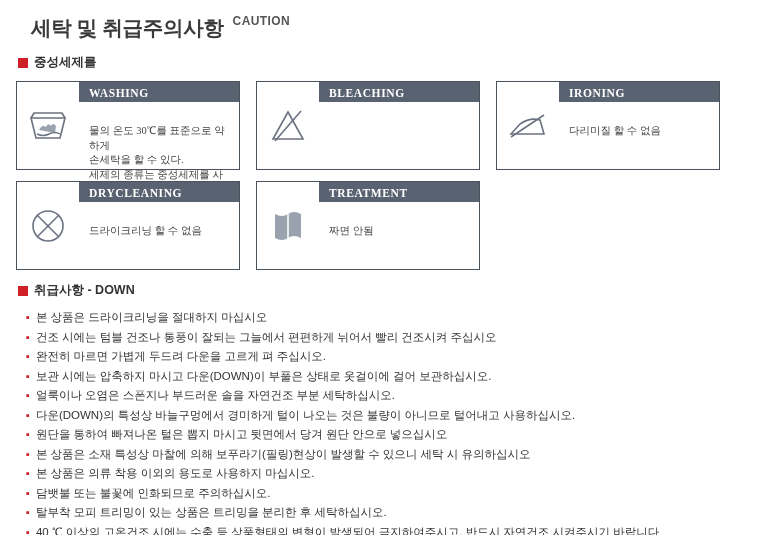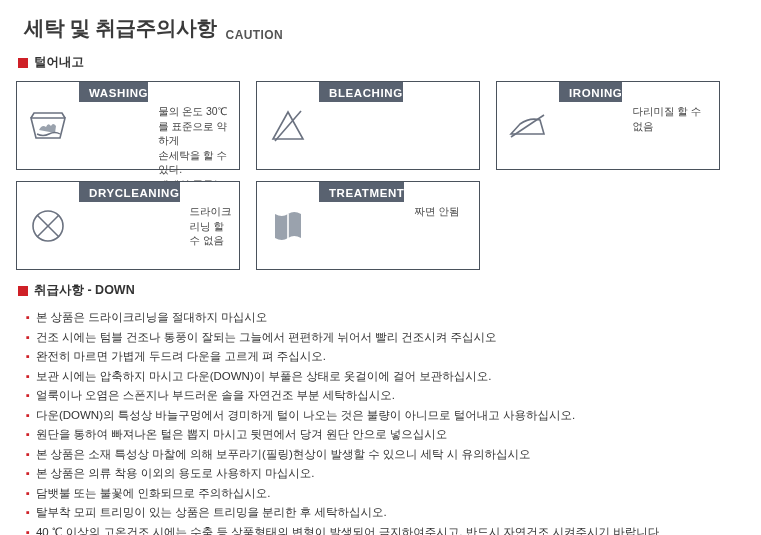--- a/index.html
+++ b/index.html
@@ -18,23 +18,23 @@
   .page {
     position: relative;
     width: 761px;
     height: 535px;
     box-sizing: border-box;
     padding: 14px 16px 0 16px;
   }
   
   .title-row {
     display: flex;
-    align-items: flex-end;
+    align-items: flex-start;
     gap: 9px;
-    margin: 0 0 0 8px;
+    margin: 0 0 0 15px;
   }
   .title-main {
     font-size: 20.5px;
     font-weight: bold;
     color: #3a3a3a;
     letter-spacing: -0.3px;
   }
   .title-sub {
     font-size: 12px;
     font-weight: bold;
@@ -77,21 +77,22 @@
     width: 62px;
     min-width: 62px;
     display: flex;
     align-items: center;
     justify-content: center;
     border-right: 0;
   }
   .care-body {
     flex: 1;
     display: flex;
-    flex-direction: row;
+    flex-direction: column;
+    font-family: Liberation Serif, serif;
   }
   .care-label {
     background: #596270;
     color: #ffffff;
     font-size: 11.5px;
     font-weight: bold;
     letter-spacing: 0.6px;
     padding: 5px 0 5px 10px;
     height: 20px;
     box-sizing: border-box;
@@ -132,21 +133,21 @@
 
 <div class="page">
 
   <div class="title-row">
     <span class="title-main">세탁 및 취급주의사항</span>
     <span class="title-sub">CAUTION</span>
   </div>
 
   <div class="section-head">
     <span class="red-square"></span>
-    <span class="section-head-label">털어내고</span>
+    <span class="section-head-label">중성세제를</span>
   </div>
 
   <div class="care-grid">
 
     <div class="care-card">
       <div class="care-icon">
         <svg width="46" height="40" viewBox="0 0 46 40">
           <path d="M6 12 H40 L35 32 H11 Z" fill="none" stroke="#6b7280" stroke-width="1.6"></path>
           <path d="M6 12 L9 7 H37 L40 12" fill="none" stroke="#6b7280" stroke-width="1.6"></path>
           <path d="M14 24 q3 -6 7 -3 q2 -5 5 -1 q2 -4 5 0 l-1 7 z" fill="#9aa2ad"></path>

